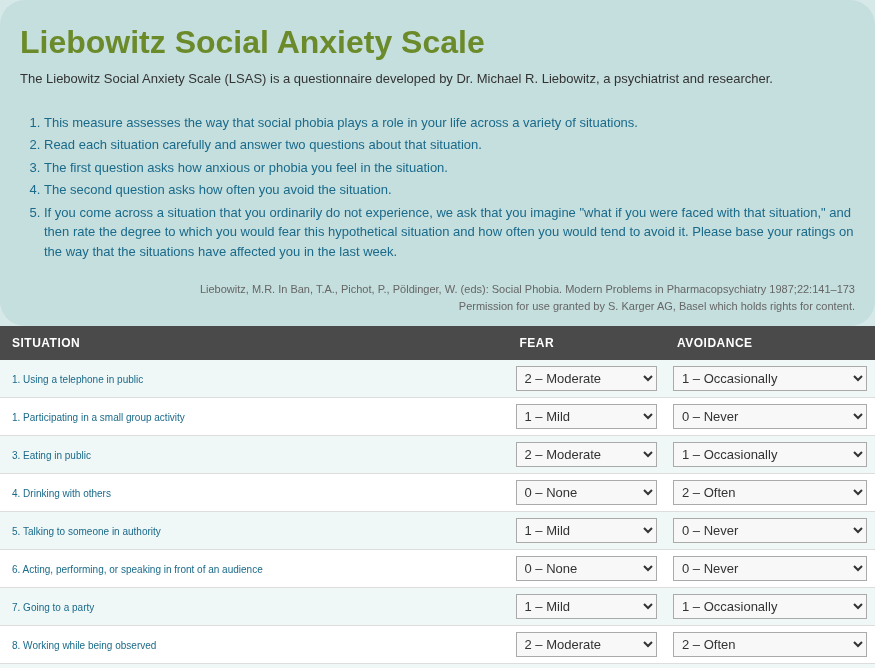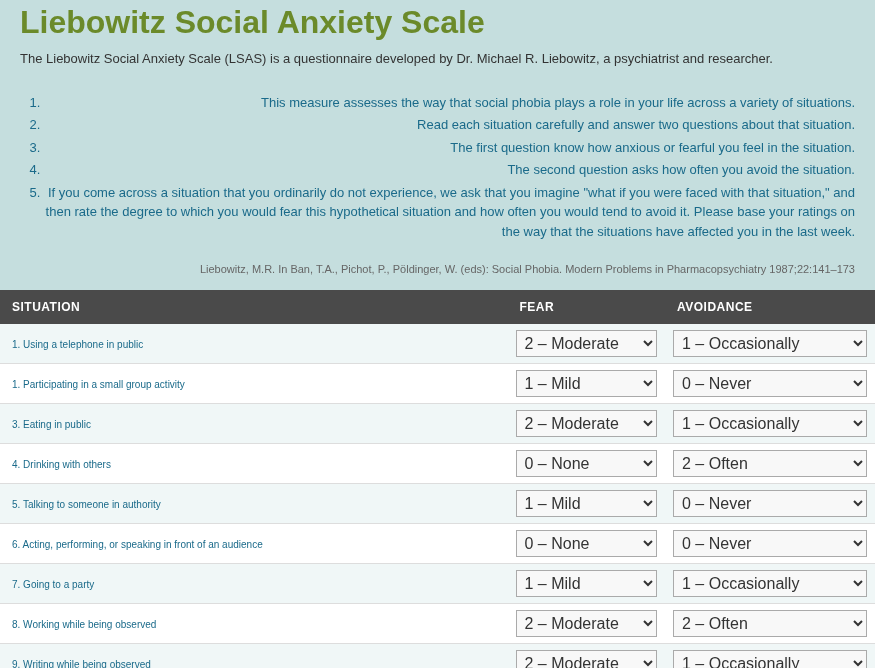--- a/index.html
+++ b/index.html
@@ -4,38 +4,38 @@
   <style>
     * { box-sizing: border-box; margin: 0; padding: 0; }
     body {
       font-family: Arial, sans-serif;
       font-size: 13px;
       background: #d6e8e8;
       width: 875px;
     }
     .header-section {
       background: #c5dede;
-      padding: 4px 20px 12px 20px;
+      padding: 24px 20px 12px 20px;
+      border-radius: 25px;
     }
     .header-section h1 {
       font-size: 32px;
       color: #6b8a2a;
       font-weight: bold;
       margin-bottom: 8px;
       font-family: Arial, sans-serif;
     }
     .intro-text {
       color: #333;
       margin-bottom: 24px;
       line-height: 1.5;
     }
     .intro-list {
       margin-left: 24px;
       margin-bottom: 8px;
-      text-align: right;
     }
     .intro-list li {
       color: #1a6a8a;
       margin-bottom: 3px;
       line-height: 1.5;
     }
     .citation {
       text-align: right;
       color: #666;
       font-size: 11px;
@@ -77,44 +77,45 @@
       vertical-align: middle;
     }
     .situation-text {
       color: #1a6a8a;
       font-size: 10px;
     }
     select {
       border: 1px solid #aaa;
       background: #f8f8f8;
       padding: 3px 4px;
-      font-size: 16px;
+      font-size: 13px;
       width: 100%;
       cursor: pointer;
       color: #333;
     }
     .fear-cell, .avoid-cell {
       padding: 6px 8px;
     }
   </style>
 </head>
 <body>
 
 <div class="header-section">
   <h1>Liebowitz Social Anxiety Scale</h1>
   <p class="intro-text">The Liebowitz Social Anxiety Scale (LSAS) is a questionnaire developed by Dr. Michael R. Liebowitz, a psychiatrist and researcher.</p>
   <ol class="intro-list">
   <li>This measure assesses the way that social phobia plays a role in your life across a variety of situations.</li>
       <li>Read each situation carefully and answer two questions about that situation.</li>
-      <li>The first question know how anxious or fearful you feel in the situation.</li>
+      <li>The first question asks how anxious or phobia you feel in the situation.</li>
       <li>The second question asks how often you avoid the situation.</li>
       <li>If you come across a situation that you ordinarily do not experience, we ask that you imagine "what if you were faced with that situation," and then rate the degree to which you would fear this hypothetical situation and how often you would tend to avoid it. Please base your ratings on the way that the situations have affected you in the last week.</li>
     </ol>
   <div class="citation">
     <div>Liebowitz, M.R. In Ban, T.A., Pichot, P., Pöldinger, W. (eds): Social Phobia. Modern Problems in Pharmacopsychiatry 1987;22:141–173</div>
+    <div>Permission for use granted by S. Karger AG, Basel which holds rights for content.</div>
   </div>
 </div>
 
 <div class="table-section">
   <table>
     <thead>
       <tr>
         <th class="situation-col">SITUATION</th>
         <th class="fear-col">FEAR</th>
         <th class="avoid-col">AVOIDANCE</th>

